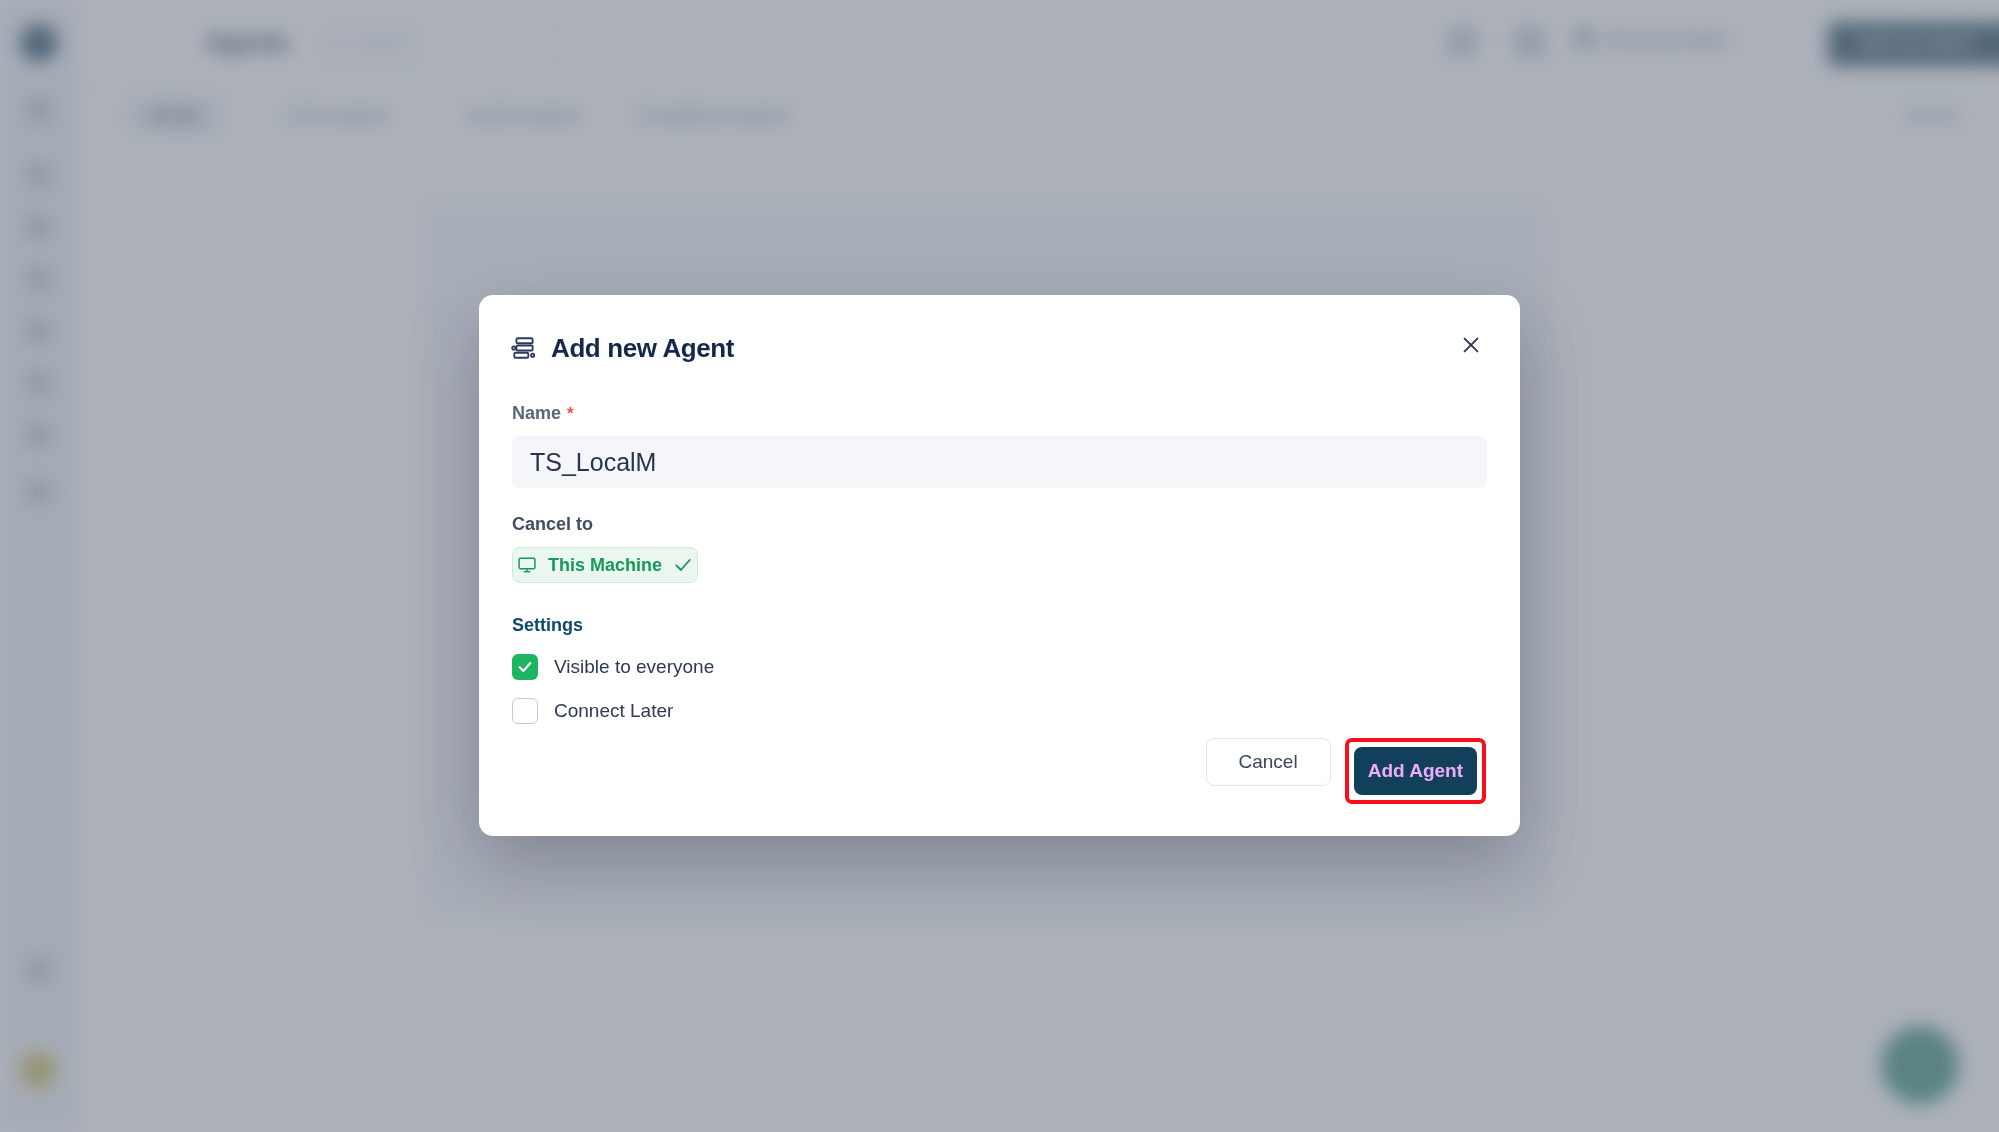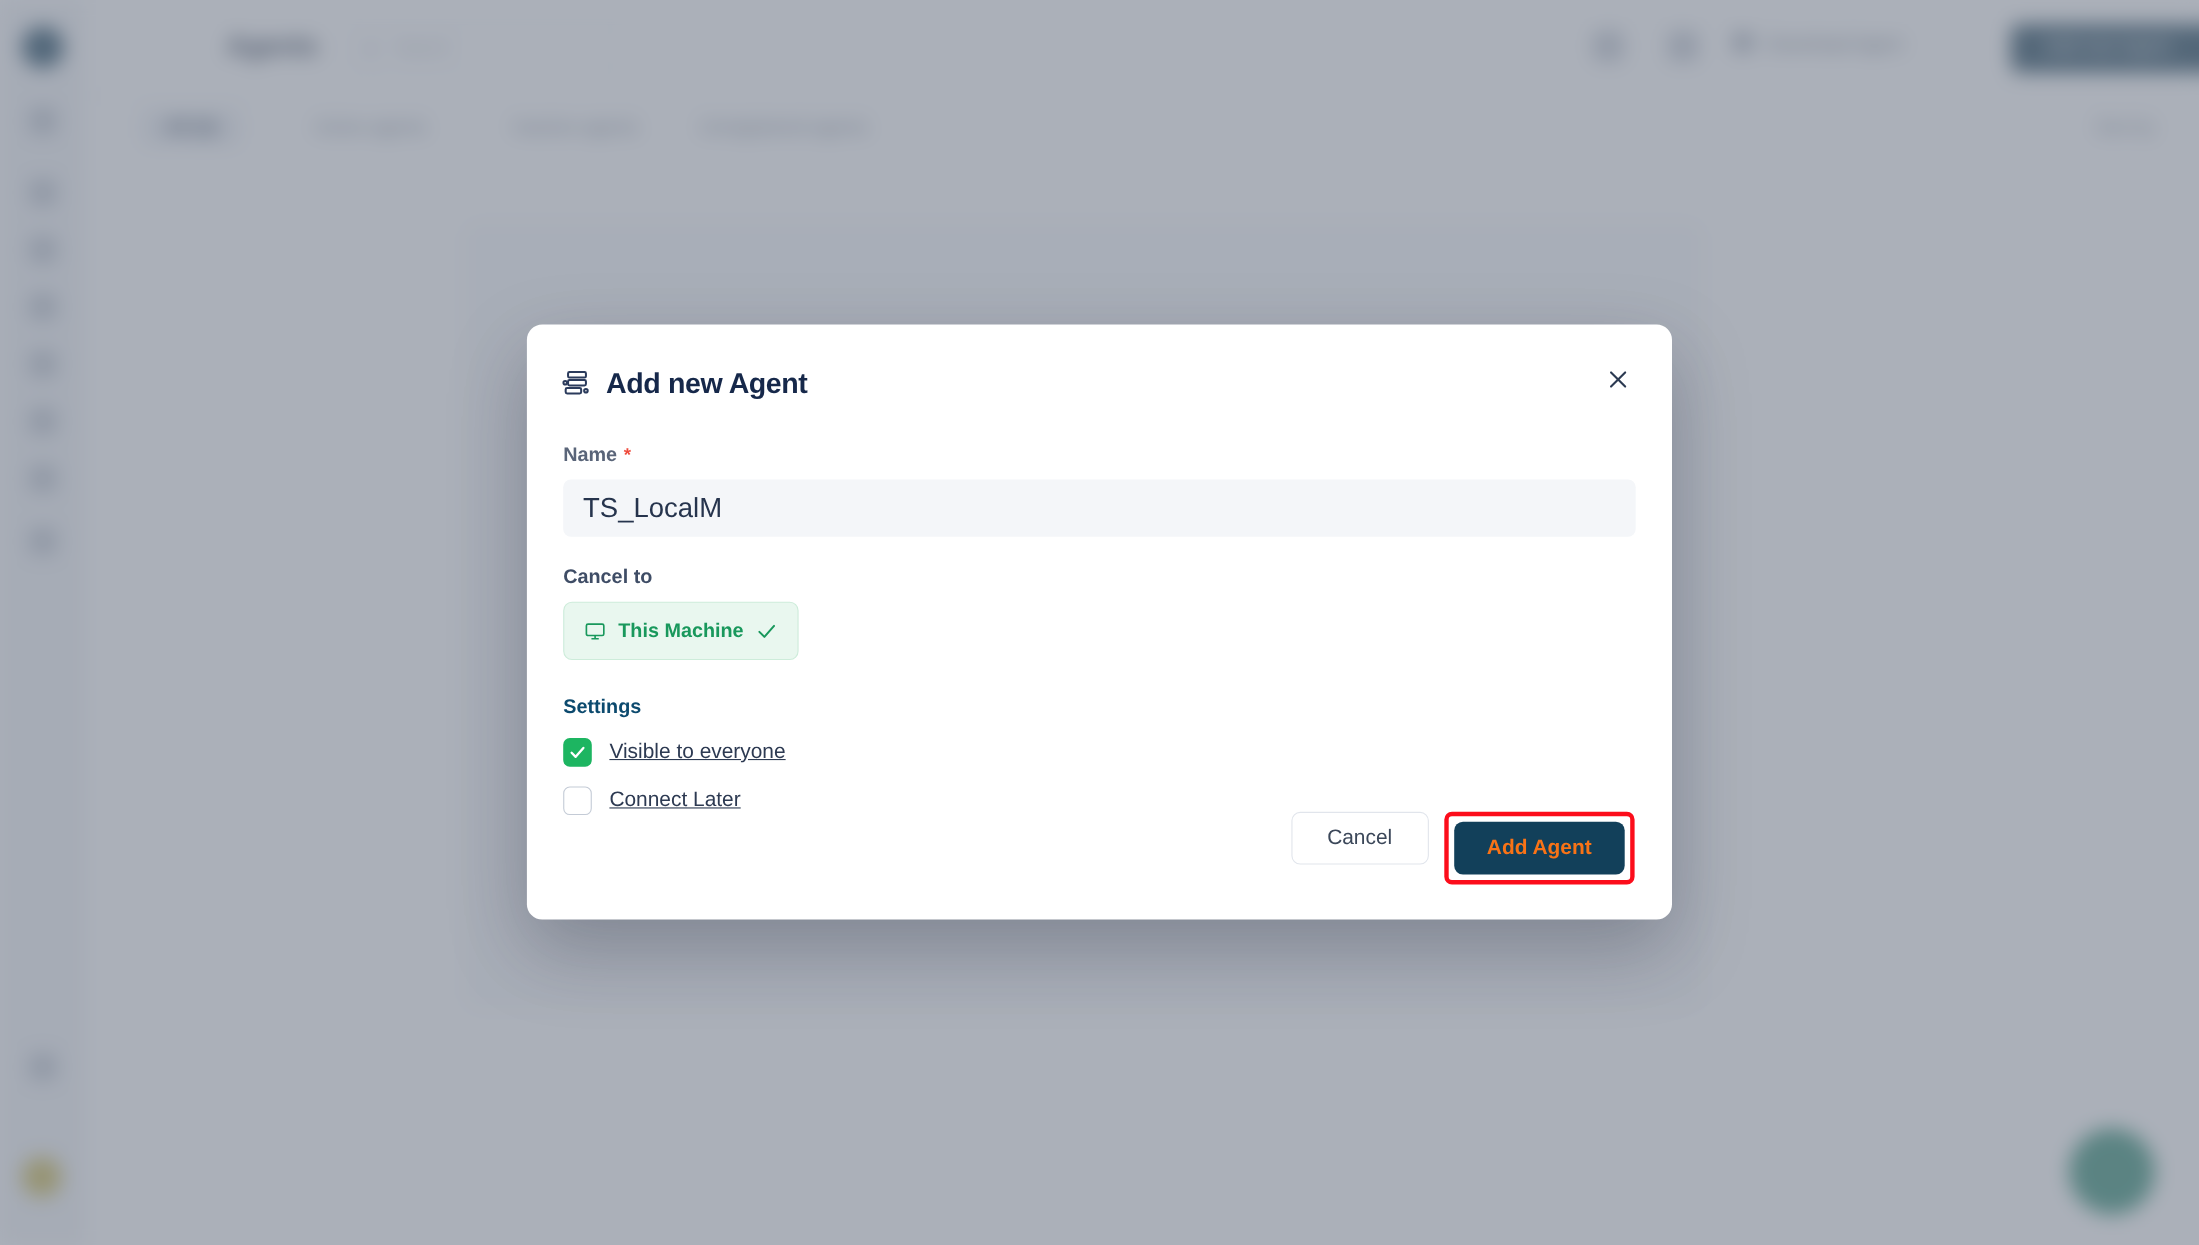--- a/index.html
+++ b/index.html
@@ -207,21 +207,21 @@
   }
 
   .section-label {
     font-size: 18px; font-weight: 700;
     color: #3f4d66; margin: 26px 0 12px;
   }
   .section-label.strong { color: #0c4a6e; margin-top: 32px; }
 
   .machine-chip {
     display: inline-flex; align-items: center; gap: 11px;
-    height: 53px; padding: 0 18px;
+    height: 36px; padding: 0 4px;
     background: #e9f7ef;
     border: 1px solid #cdecda;
     border-radius: 8px;
     cursor: pointer;
   }
   .machine-chip .chip-text {
     font-size: 18px; font-weight: 700; color: #19985c;
   }
   .chip-check { color: #19985c; display: flex; align-items: center; }
 
@@ -230,21 +230,21 @@
     gap: 16px; margin-top: 18px;
     cursor: pointer;
   }
   .cbox {
     width: 26px; height: 26px;
     border-radius: 6px; flex: none;
     display: flex; align-items: center; justify-content: center;
   }
   .cbox.on { background: #1db561; }
   .cbox.off { background: #fff; border: 1.6px solid #c4cbd6; }
-  .check-row .ctext { font-size: 19px; color: #2d3a52; text-decoration: underline; }
+  .check-row .ctext { font-size: 19px; color: #2d3a52; }
 
   .dlg-footer {
     position: absolute;
     right: 34px; bottom: 32px;
     display: flex; align-items: flex-start; gap: 14px;
   }
   .btn-cancel {
     height: 48px; padding: 0 32px;
     background: #fff;
     border: 1px solid #e1e5ec;
@@ -253,24 +253,24 @@
     font-family: "Liberation Sans", sans-serif;
     cursor: pointer;
   }
   .btn-primary-wrap {
     border: 4px solid #fc0d1b;
     border-radius: 7px;
     padding: 5px;
     background: #ffffff;
   }
   .btn-primary {
-    height: 48px; padding: 0 30px;
+    height: 48px; padding: 0 14px;
     background: #12405a;
     border: none; border-radius: 8px;
-    font-size: 19px; font-weight: 700; color: #f97316;
+    font-size: 19px; font-weight: 700; color: #f0abfc;
     font-family: "Liberation Sans", sans-serif;
     cursor: pointer;
   }
 </style>
 </head>
 <body>
 
 <div id="app-backdrop">
 
   <div class="bg-sidebar">

